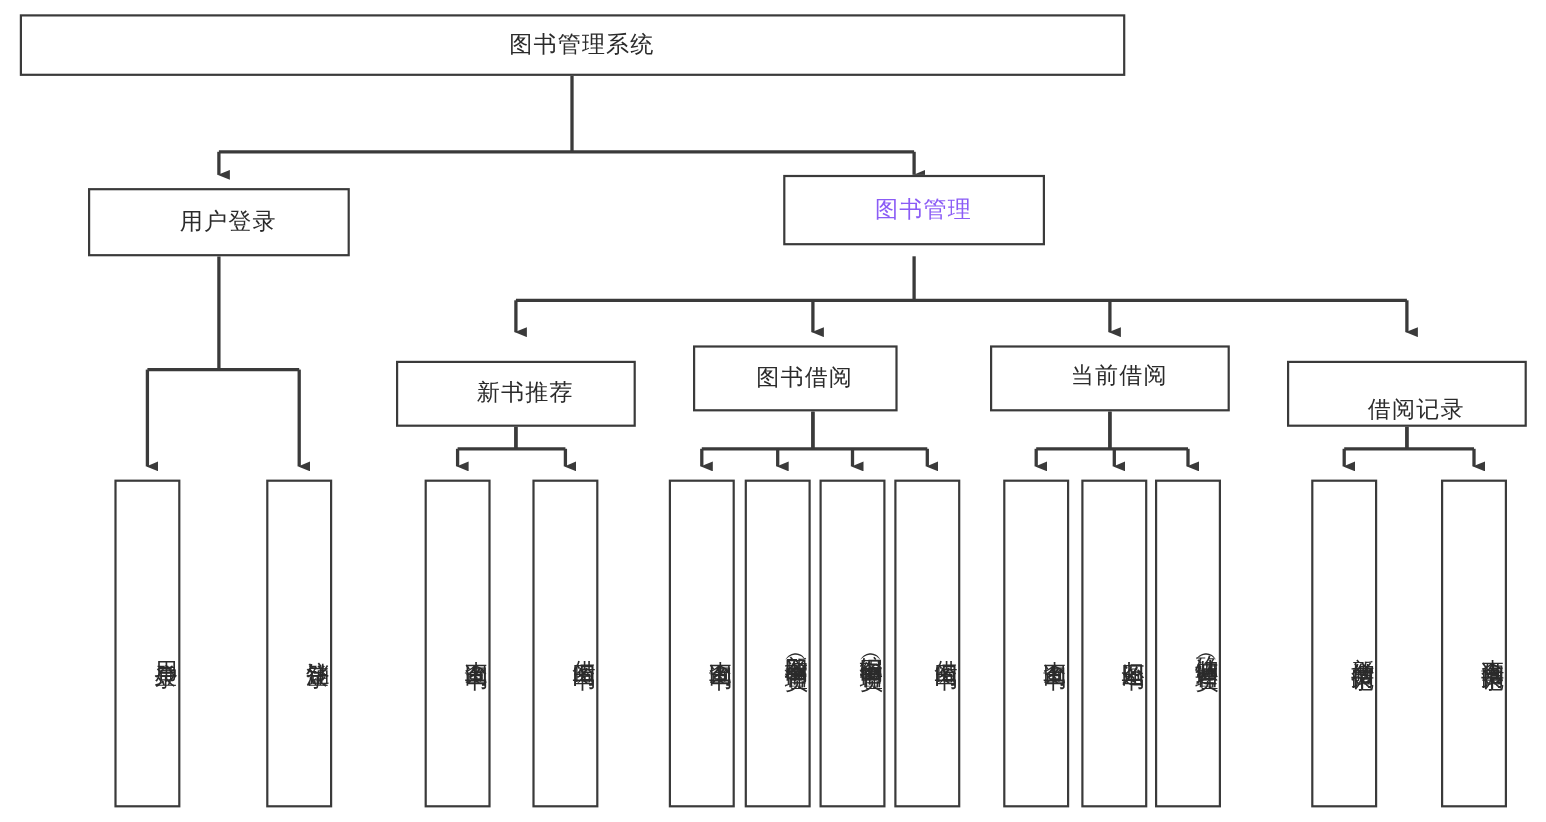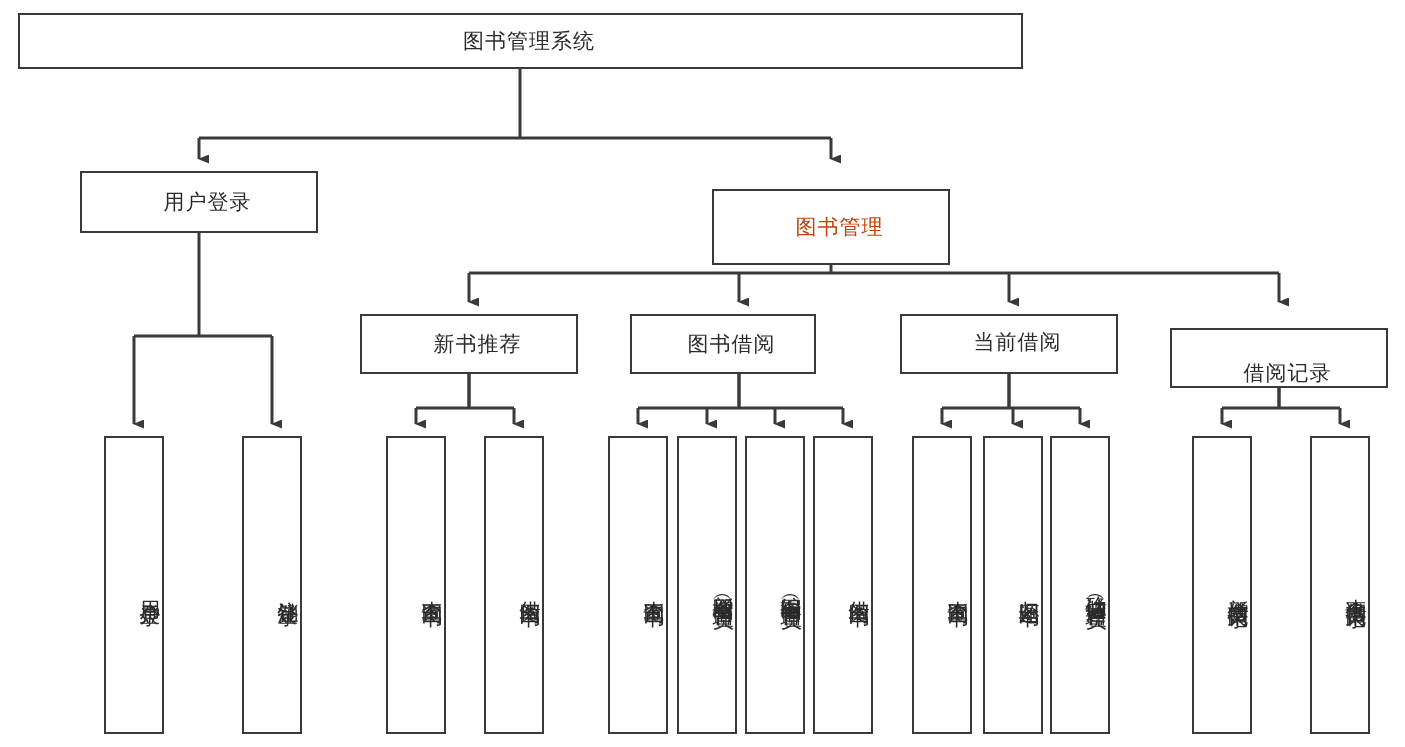--- a/index.html
+++ b/index.html
@@ -121,24 +121,24 @@
       </g>
   </svg>
 
   <div id="node-layer">
       <div class="node h" style="left: 18px; top: 13px; width: 1005px; height: 56px; border-color: rgb(58, 58, 58); color: rgb(43, 43, 43);">
         <span class="htext">图书管理系统</span>
       </div>
       <div class="node h" style="left: 80px; top: 171px; width: 238px; height: 62px; border-color: rgb(58, 58, 58); color: rgb(43, 43, 43);">
         <span class="htext">用户登录</span>
       </div>
-      <div class="node h" style="left: 712px; top: 189px; width: 238px; height: 76px; border-color: rgb(58, 58, 58); color: #c2410c;">
+      <div class="node h" style="left: 712px; top: 159px; width: 238px; height: 64px; border-color: rgb(58, 58, 58); color: #8b5cf6;">
         <span class="htext">图书管理</span>
       </div>
-      <div class="node h" style="left: 360px; top: 314px; width: 218px; height: 60px; border-color: rgb(58, 58, 58); color: rgb(43, 43, 43);">
+      <div class="node h" style="left: 360px; top: 328px; width: 218px; height: 60px; border-color: rgb(58, 58, 58); color: rgb(43, 43, 43);">
         <span class="htext">新书推荐</span>
       </div>
       <div class="node h" style="left: 630px; top: 314px; width: 186px; height: 60px; border-color: rgb(58, 58, 58); color: rgb(43, 43, 43);">
         <span class="htext">图书借阅</span>
       </div>
       <div class="node h" style="left: 900px; top: 314px; width: 218px; height: 60px; border-color: rgb(58, 58, 58); color: rgb(43, 43, 43); font-family: Liberation Mono, monospace;">
         <span class="htext">当前借阅</span>
       </div>
       <div class="node h" style="left: 1170px; top: 328px; width: 218px; height: 60px; border-color: rgb(58, 58, 58); color: rgb(43, 43, 43); align-items: flex-end;">
         <span class="htext">借阅记录</span>

